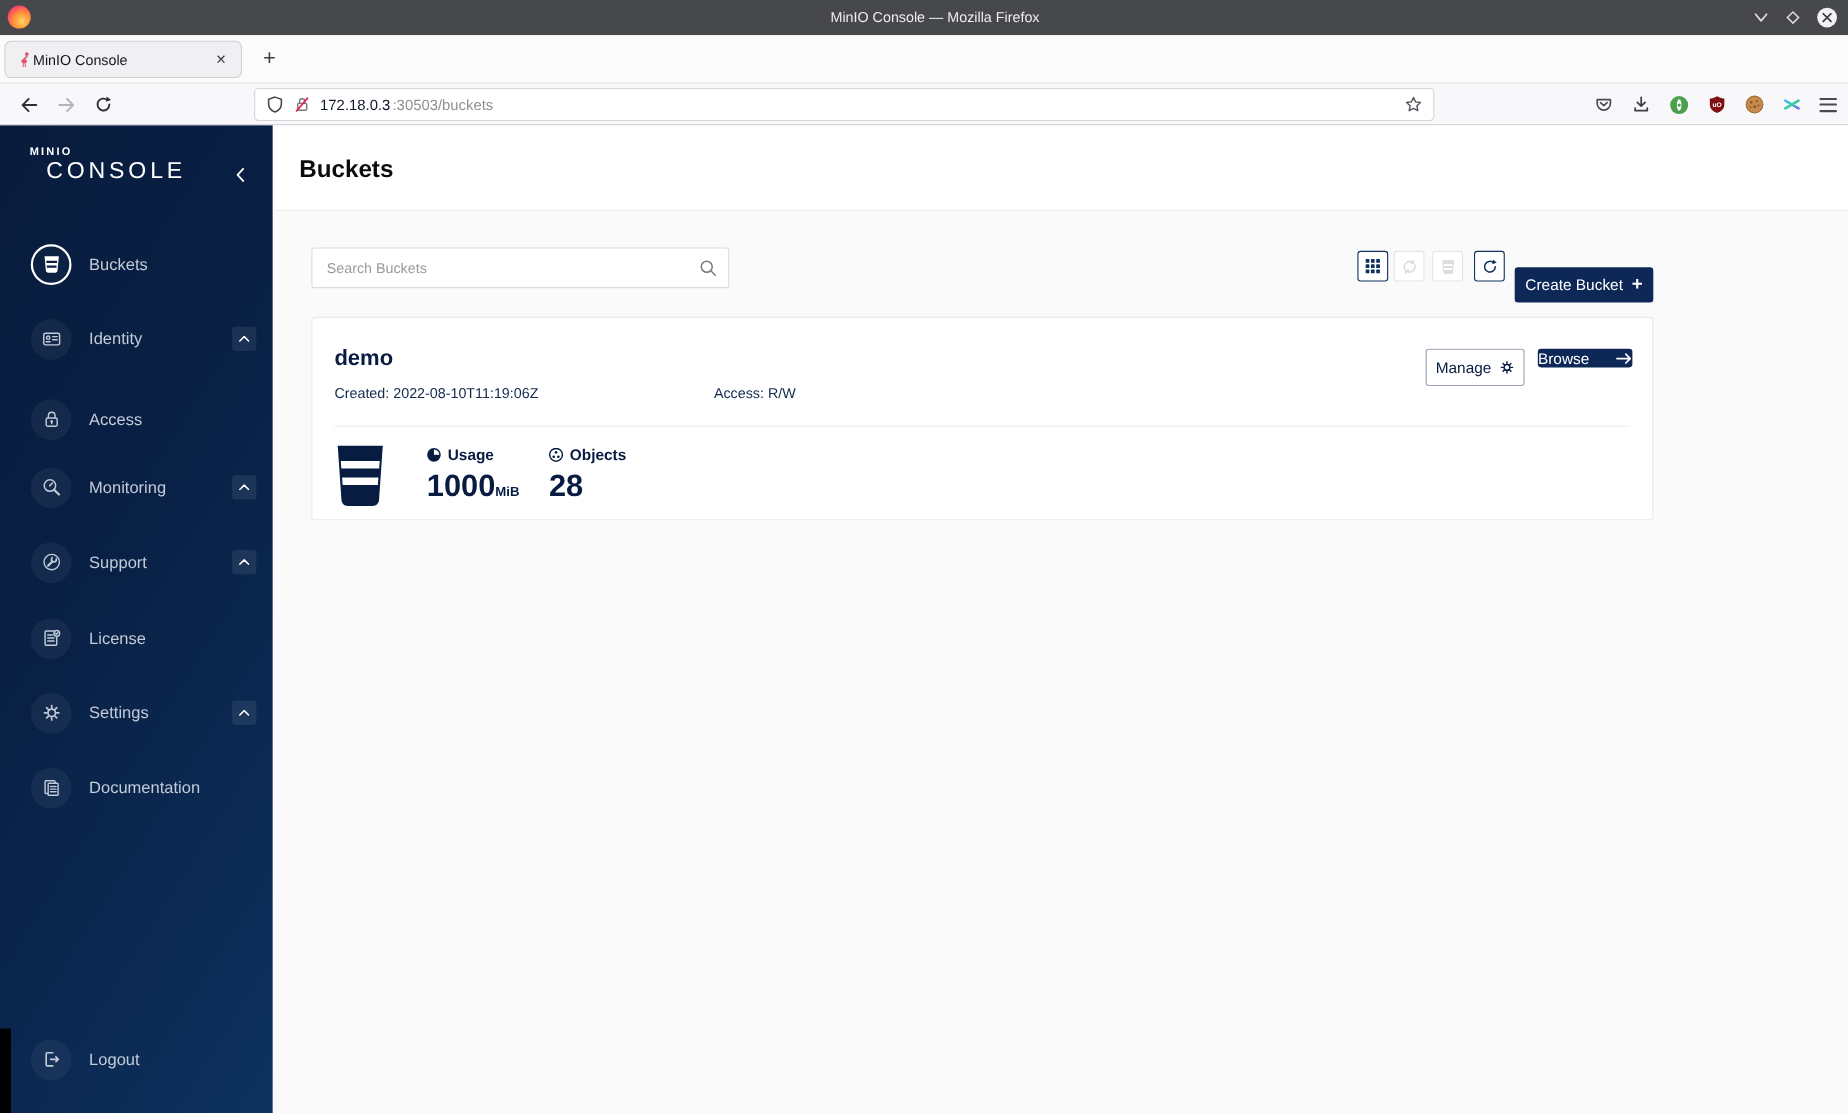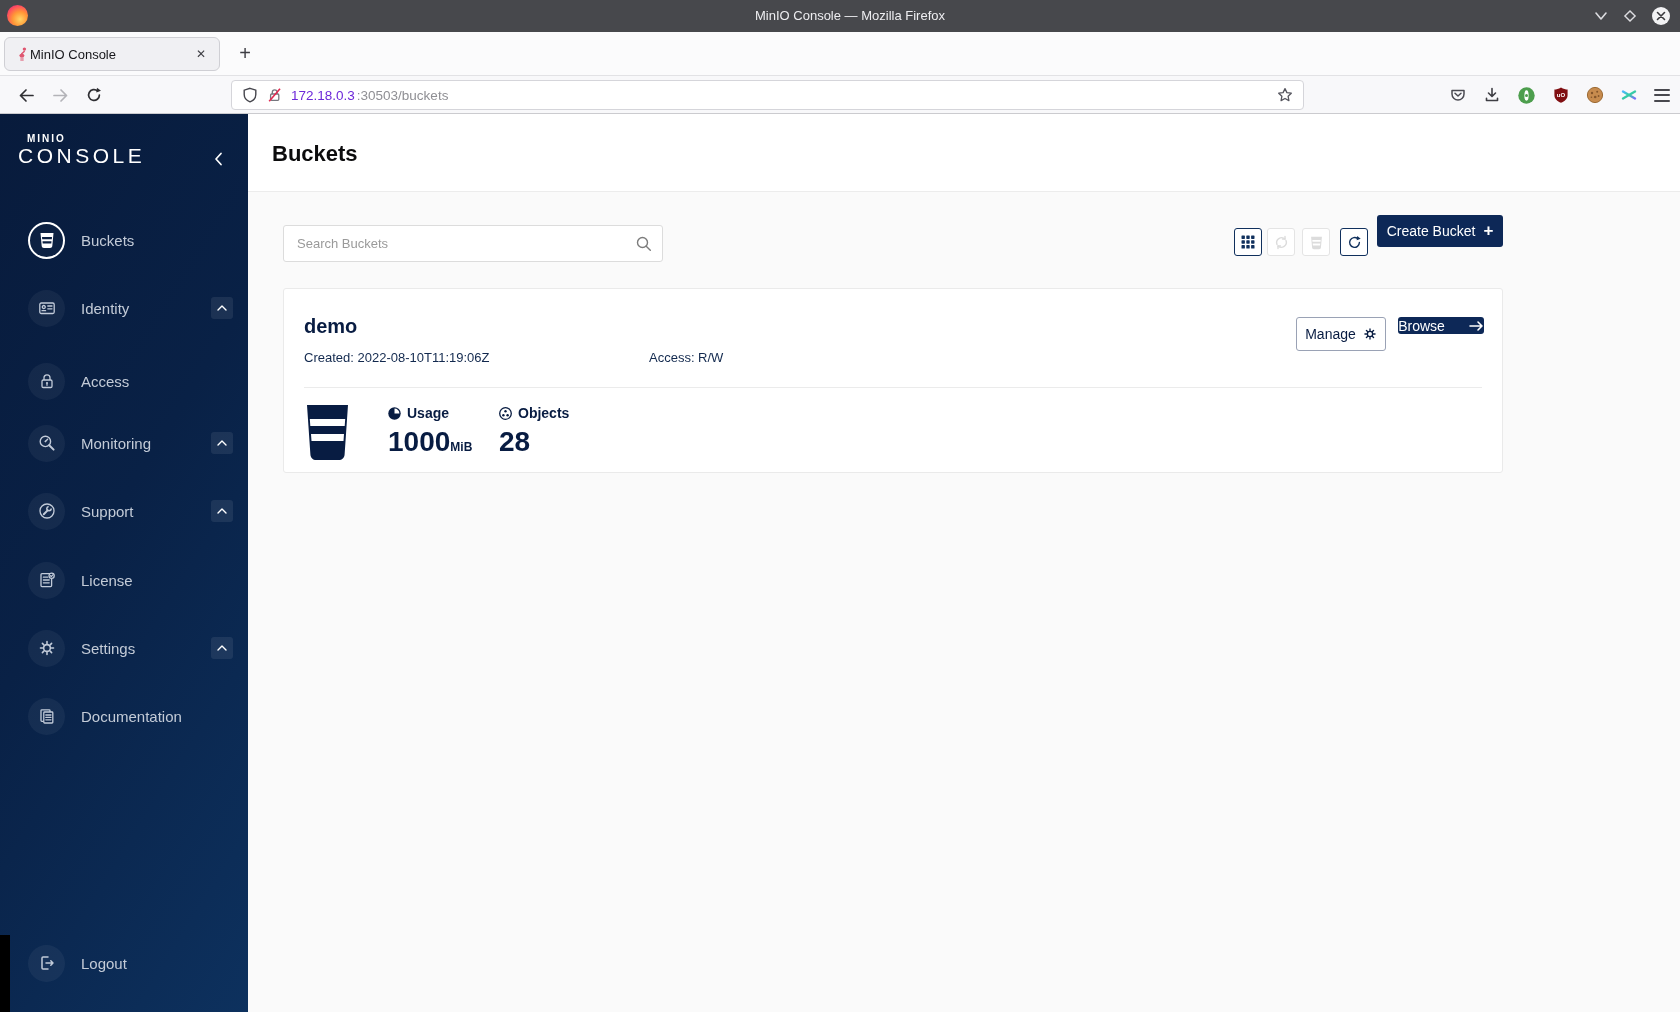--- a/index.html
+++ b/index.html
@@ -24,32 +24,32 @@
   .tab-close { color:#3e3e44; font-size:12px; width:18px; text-align:center; }
   .newtab { position:absolute; left:232px; top:9px; width:26px; height:26px; border-radius:4px; color:#3e3e44;
     font-size:20px; line-height:25px; text-align:center; }
 
   
   .navbar { position:absolute; left:0; top:76px; width:1680px; height:38px; background:#f8f8fa; border-bottom:1px solid #cbcbcf; }
   .nav-btn { position:absolute; top:5px; width:28px; height:28px; display:flex; align-items:center; justify-content:center; border-radius:4px; }
   .nav-back { left:12px; } .nav-fwd { left:46px; } .nav-reload { left:80px; }
   .urlbar { position:absolute; left:231px; top:4px; width:1073px; height:30px; background:#fff; border:1px solid #d5d5da;
     border-radius:4px; display:flex; align-items:center; padding:0 10px; gap:8px; }
-  .url-text { font-size:13.5px; color:#6d28d9; }
+  .url-text { font-size:13.5px; color:#0f172a; }
   .url-rest { font-size:13.5px; color:#8f8f94; }
   .url-star { margin-left:auto; display:flex; }
   .tool-icons { position:absolute; right:10px; top:0; height:38px; display:flex; align-items:center; gap:16px; }
   .hamburger { display:flex; flex-direction:column; gap:3.5px; }
   .hamburger span { width:16px; height:2px; background:#48484e; border-radius:1px; }
 
   
   .sidebar { position:absolute; left:0; top:114px; width:248px; height:898px;
     background:linear-gradient(122deg, var(--sidebar_gradient_start,#081b3c) 0%, #092146 45%, var(--sidebar_gradient_end,#0d315e) 100%); }
   .logo-min { position:absolute; left:27px; top:19px; color:#fff; font-size:10px; font-weight:700; letter-spacing:2px; }
-  .logo-console { position:absolute; left:18px; top:30px; color:#fff; font-size:21px; font-weight:300; letter-spacing:3.5px; }
+  .logo-console { position:absolute; left:42px; top:30px; color:#fff; font-size:21px; font-weight:300; letter-spacing:3.5px; }
   .collapse { position:absolute; left:214px; top:38px; display:flex; }
   .nav-item { position:absolute; left:28px; width:205px; height:44px; display:flex; align-items:center; cursor:pointer; }
   .si0{top:104px;} .si1{top:172px;} .si2{top:245px;} .si3{top:307px;} .si4{top:375px;}
   .si5{top:444px;} .si6{top:512px;} .si7{top:580px;} .si8{top:827px;}
   .icon-circle { width:37px; height:37px; border-radius:50%; background:rgba(255,255,255,0.05);
     display:flex; align-items:center; justify-content:center; flex:none; }
   .nav-item.active .icon-circle { background:rgba(255,255,255,0.02); border:2px solid #fff; }
   .nav-label { margin-left:16px; color:var(--sidebar_text,#c3cbd7); font-size:15px; }
   .caret { margin-left:auto; width:22px; height:22px; background:rgba(255,255,255,0.08); border-radius:3px;
     display:flex; align-items:center; justify-content:center; }
@@ -63,21 +63,21 @@
     border:1px solid #dcdcdc; border-radius:3px; }
   .search-box input { width:100%; height:100%; border:none; outline:none; background:transparent;
     font-family:"Liberation Sans",sans-serif; font-size:13px; color:#333; padding:0 36px 0 13px; }
   .search-box input::placeholder { color:#9a9a9a; }
   .search-ico { position:absolute; right:10px; top:10px; display:flex; }
 
   .icon-btn { position:absolute; top:36px; width:28px; height:28px; border:1px solid #10305d; border-radius:3px;
     background:#fff; display:flex; align-items:center; justify-content:center; }
   .icon-btn.disabled { border-color:#e4e4e4; }
   .b-grid{left:986px;} .b-repl{left:1019px;} .b-del{left:1054px;} .b-refresh{left:1092px;}
-  .create-btn { position:absolute; left:1129px; top:23px; width:126px; height:32px;
+  .create-btn { position:absolute; left:1129px; top:51px; width:126px; height:32px;
     background:var(--navy_button,#0d2857); color:#fff; border-radius:3px; font-size:14px;
     display:flex; align-items:center; justify-content:center; gap:8px; }
   .create-plus { font-size:17px; font-weight:700; line-height:1; margin-top:-1px; }
 
   
   .card { position:absolute; left:35px; top:96px; width:1220px; height:185px; background:#fff;
     border:1px solid #eaeaea; border-radius:3px; }
   .bucket-name { position:absolute; left:20px; top:26px; font-size:20px; font-weight:700; color:var(--navy_dark,#081C42); cursor:pointer; }
   .bucket-created { position:absolute; left:20px; top:61px; font-size:13px; color:#12294e; }
   .bucket-access { position:absolute; left:365px; top:61px; font-size:13px; color:#12294e; }

